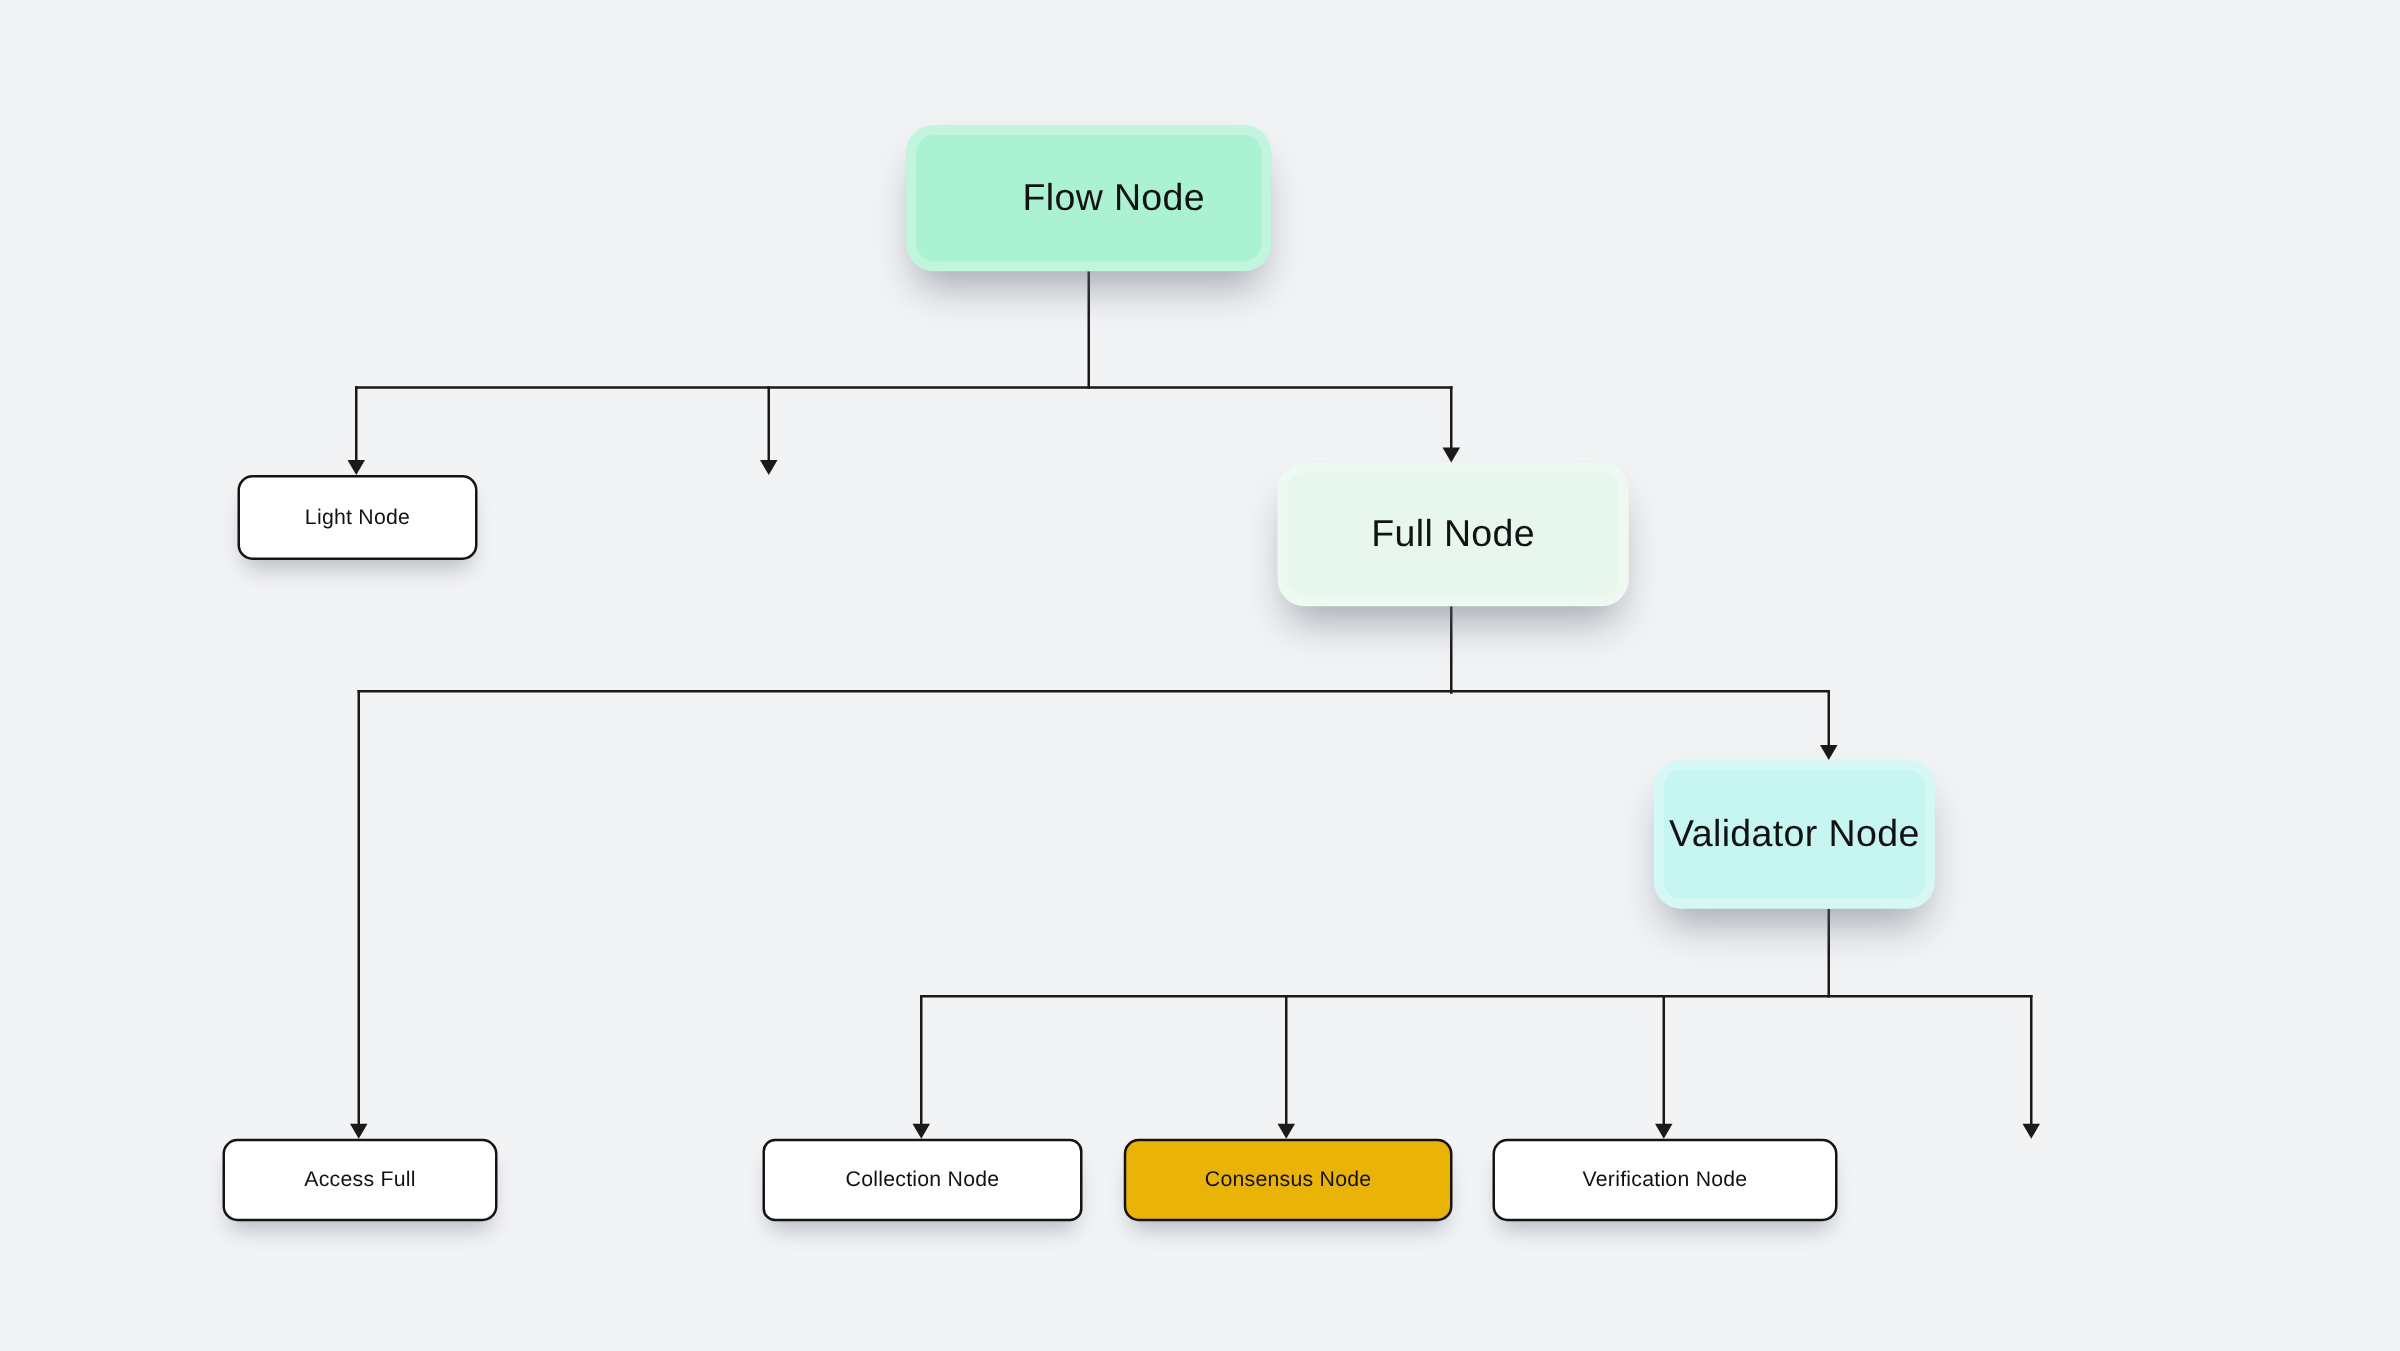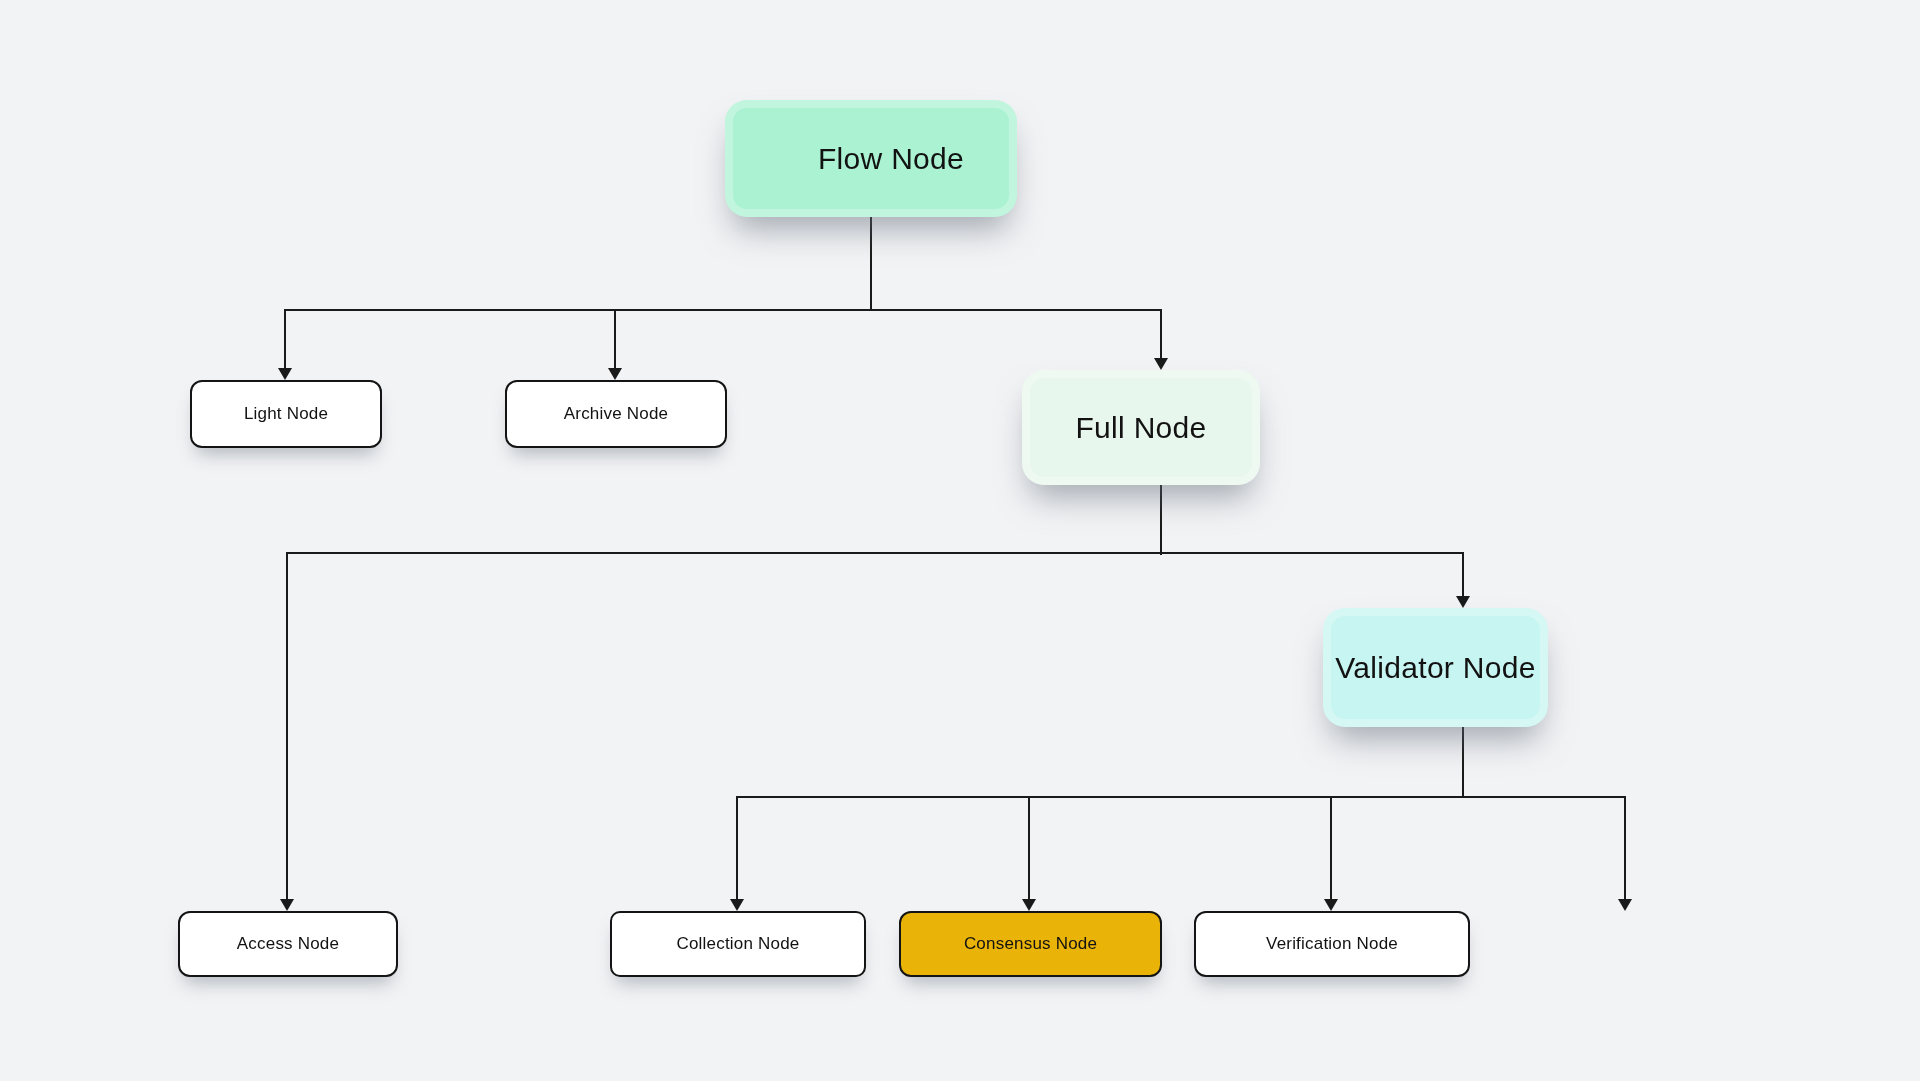--- a/index.html
+++ b/index.html
@@ -96,27 +96,26 @@
   <div class="vl" style="left:1330px; top:796px; height:104px"></div>
   <div class="arrow" style="left:1324px; top:899px"></div>
 
   <div class="vl" style="left:1624px; top:796px; height:104px"></div>
   <div class="arrow" style="left:1618px; top:899px"></div>
 
   <div class="node node-lg" style="left: 725px; top: 100px; width: 292px; height: 117px; background: rgb(170, 242, 210); padding-left: 40px;">Flow Node</div>
 
   <div class="node node-sm" style="left: 190px; top: 380px; width: 192px; height: 68px; background: rgb(255, 255, 255);">Light Node</div>
 
-  <div class="node node-sm" style="left: 505px; top: 380px; width: 222px; height: 68px; background: rgb(255, 255, 255);">Archive Node</div>
 
-  <div class="node node-lg" style="left: 1022px; top: 370px; width: 238px; height: 115px; background: rgb(232, 247, 238);">Full Node</div>
+  <div class="node node-lg" style="left: 1022px; top: 370px; width: 281px; height: 115px; background: rgb(232, 247, 238);">Full Node</div>
 
   <div class="node node-lg" style="left: 1323px; top: 608px; width: 225px; height: 119px; background: rgb(199, 245, 241);">Validator Node</div>
 
-  <div class="node node-sm" style="left: 178px; top: 911px; width: 220px; height: 66px; background: rgb(255, 255, 255);">Access Node</div>
+  <div class="node node-sm" style="left: 178px; top: 911px; width: 220px; height: 66px; background: rgb(255, 255, 255);">Access Full</div>
 
   <div class="node node-sm" style="left: 610px; top: 911px; width: 256px; height: 66px; background: rgb(255, 255, 255); border-radius: 10px;">Collection Node</div>
 
   <div class="node node-sm" style="left: 899px; top: 911px; width: 263px; height: 66px; background: #eab308;">Consensus Node</div>
 
   <div class="node node-sm" style="left: 1194px; top: 911px; width: 276px; height: 66px; background: rgb(255, 255, 255);">Verification Node</div>
 
 
 </div>
 

